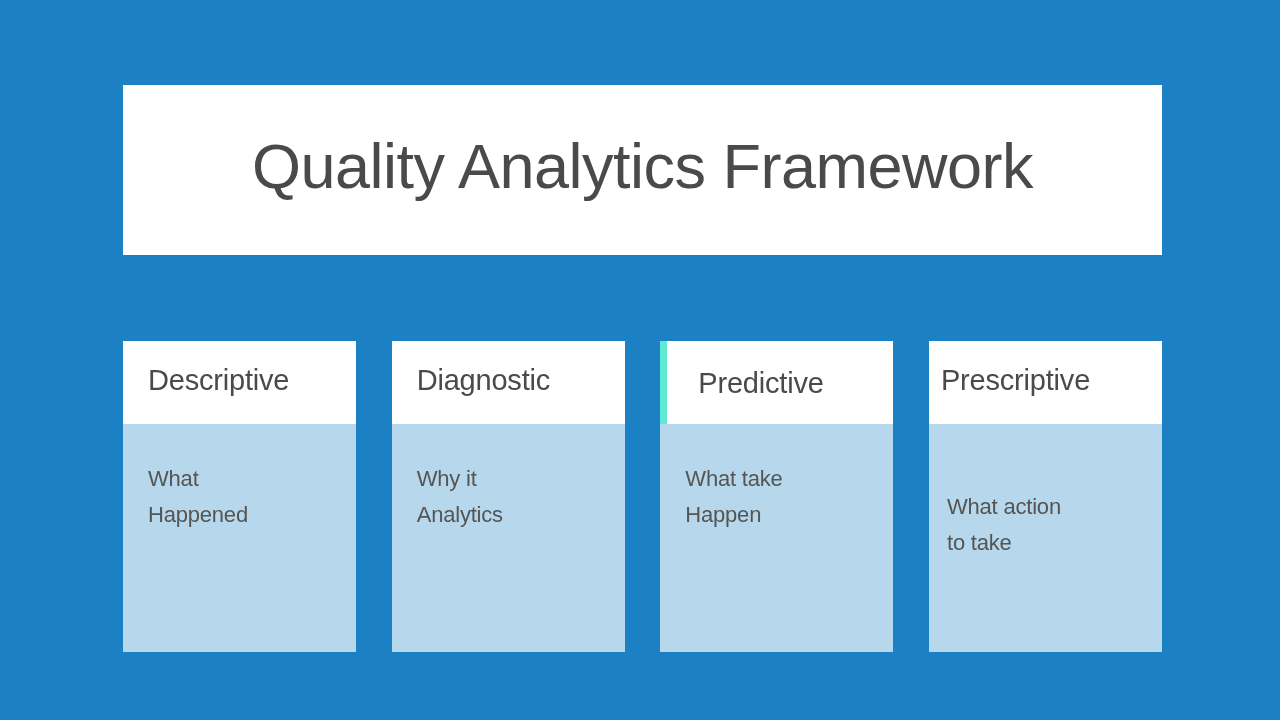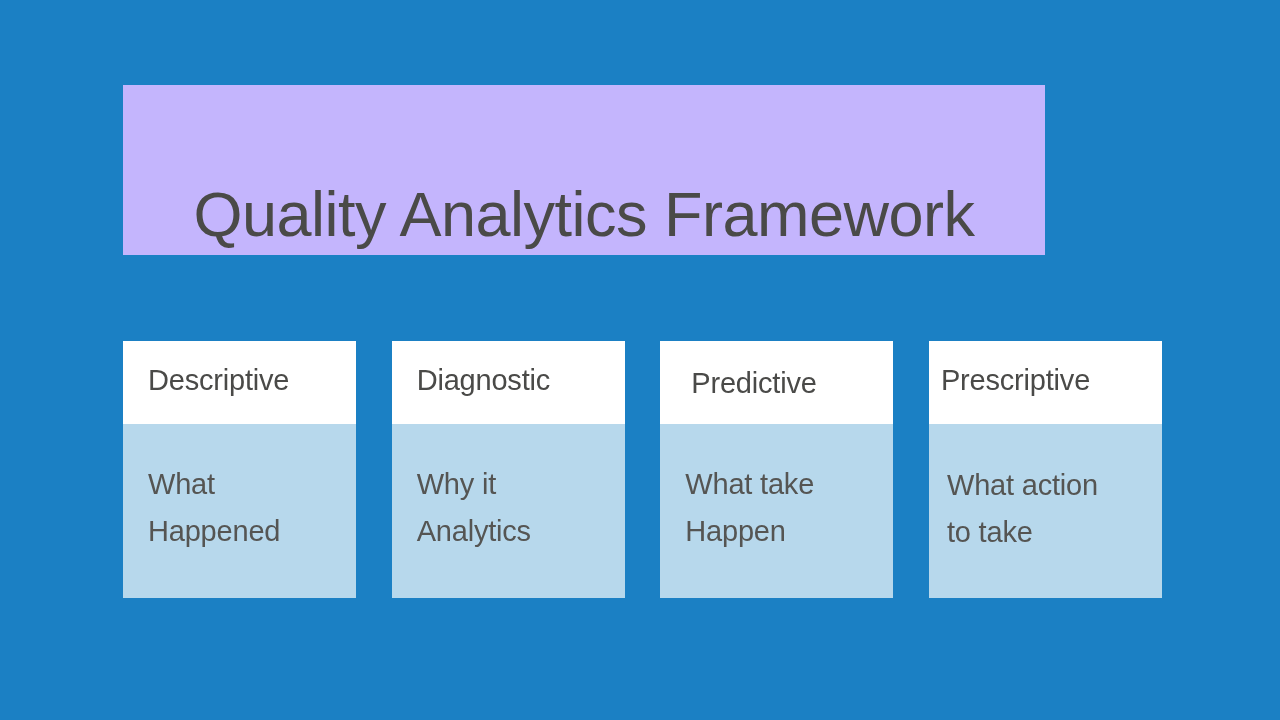--- a/index.html
+++ b/index.html
@@ -18,25 +18,25 @@
     position: relative;
     width: 1280px;
     height: 720px;
     background: #1b80c4;
   }
   
   #title-box {
     position: absolute;
     left: 123px;
     top: 85px;
-    width: 922px;
+    width: 1039px;
     height: 170px;
-    background: #c4b5fd;
+    background: #ffffff;
     display: flex;
-    align-items: flex-end;
+    align-items: center;
     justify-content: center;
     box-sizing: border-box;
   }
   #title-text {
     font-size: 63px;
     font-weight: 400;
     color: #4a4a48;
     letter-spacing: -0.5px;
     line-height: 1.1;
     white-space: nowrap;
@@ -49,21 +49,21 @@
     left: 123px;
     top: 341px;
     width: 1039px;
     height: 311px;
     display: flex;
     flex-direction: row;
     justify-content: space-between;
   }
   .card {
     width: 233px;
-    height: 257px;
+    height: 311px;
     display: flex;
     flex-direction: column;
     box-sizing: border-box;
     background: #5eead4;
   }
   .card-header {
     height: 83px;
     background: #ffffff;
     box-sizing: border-box;
     display: flex;
@@ -79,31 +79,31 @@
     white-space: nowrap;
     letter-spacing: -0.2px;
   }
   .card-body {
     flex: 1 1 auto;
     background: #b7d8ec;
     box-sizing: border-box;
     padding: 37px 10px 0 25px;
   }
   .card-body-text {
-    font-size: 29px;
+    font-size: 22px;
     font-weight: 400;
     color: #555553;
     line-height: 1.62;
     letter-spacing: -0.2px;
     white-space: pre-line;
   }
   
-  .card.shift-header-down .card-header { padding-left: 31px; padding-top: 7px; }
+  .card.shift-header-down .card-header { padding-left: 31px; padding-top: 7px; margin-left: 7px; }
   .card.shift-all-down .card-header { padding-left: 12px; }
-  .card.shift-all-down .card-body { padding-top: 38px; padding-left: 18px; }
+  .card.shift-all-down .card-body { padding-top: 65px; padding-left: 18px; }
 </style>
 </head>
 <body>
 
 <div id="slide">
 
   <div id="title-box">
     <h1 id="title-text">Quality Analytics Framework</h1>
   </div>
 

